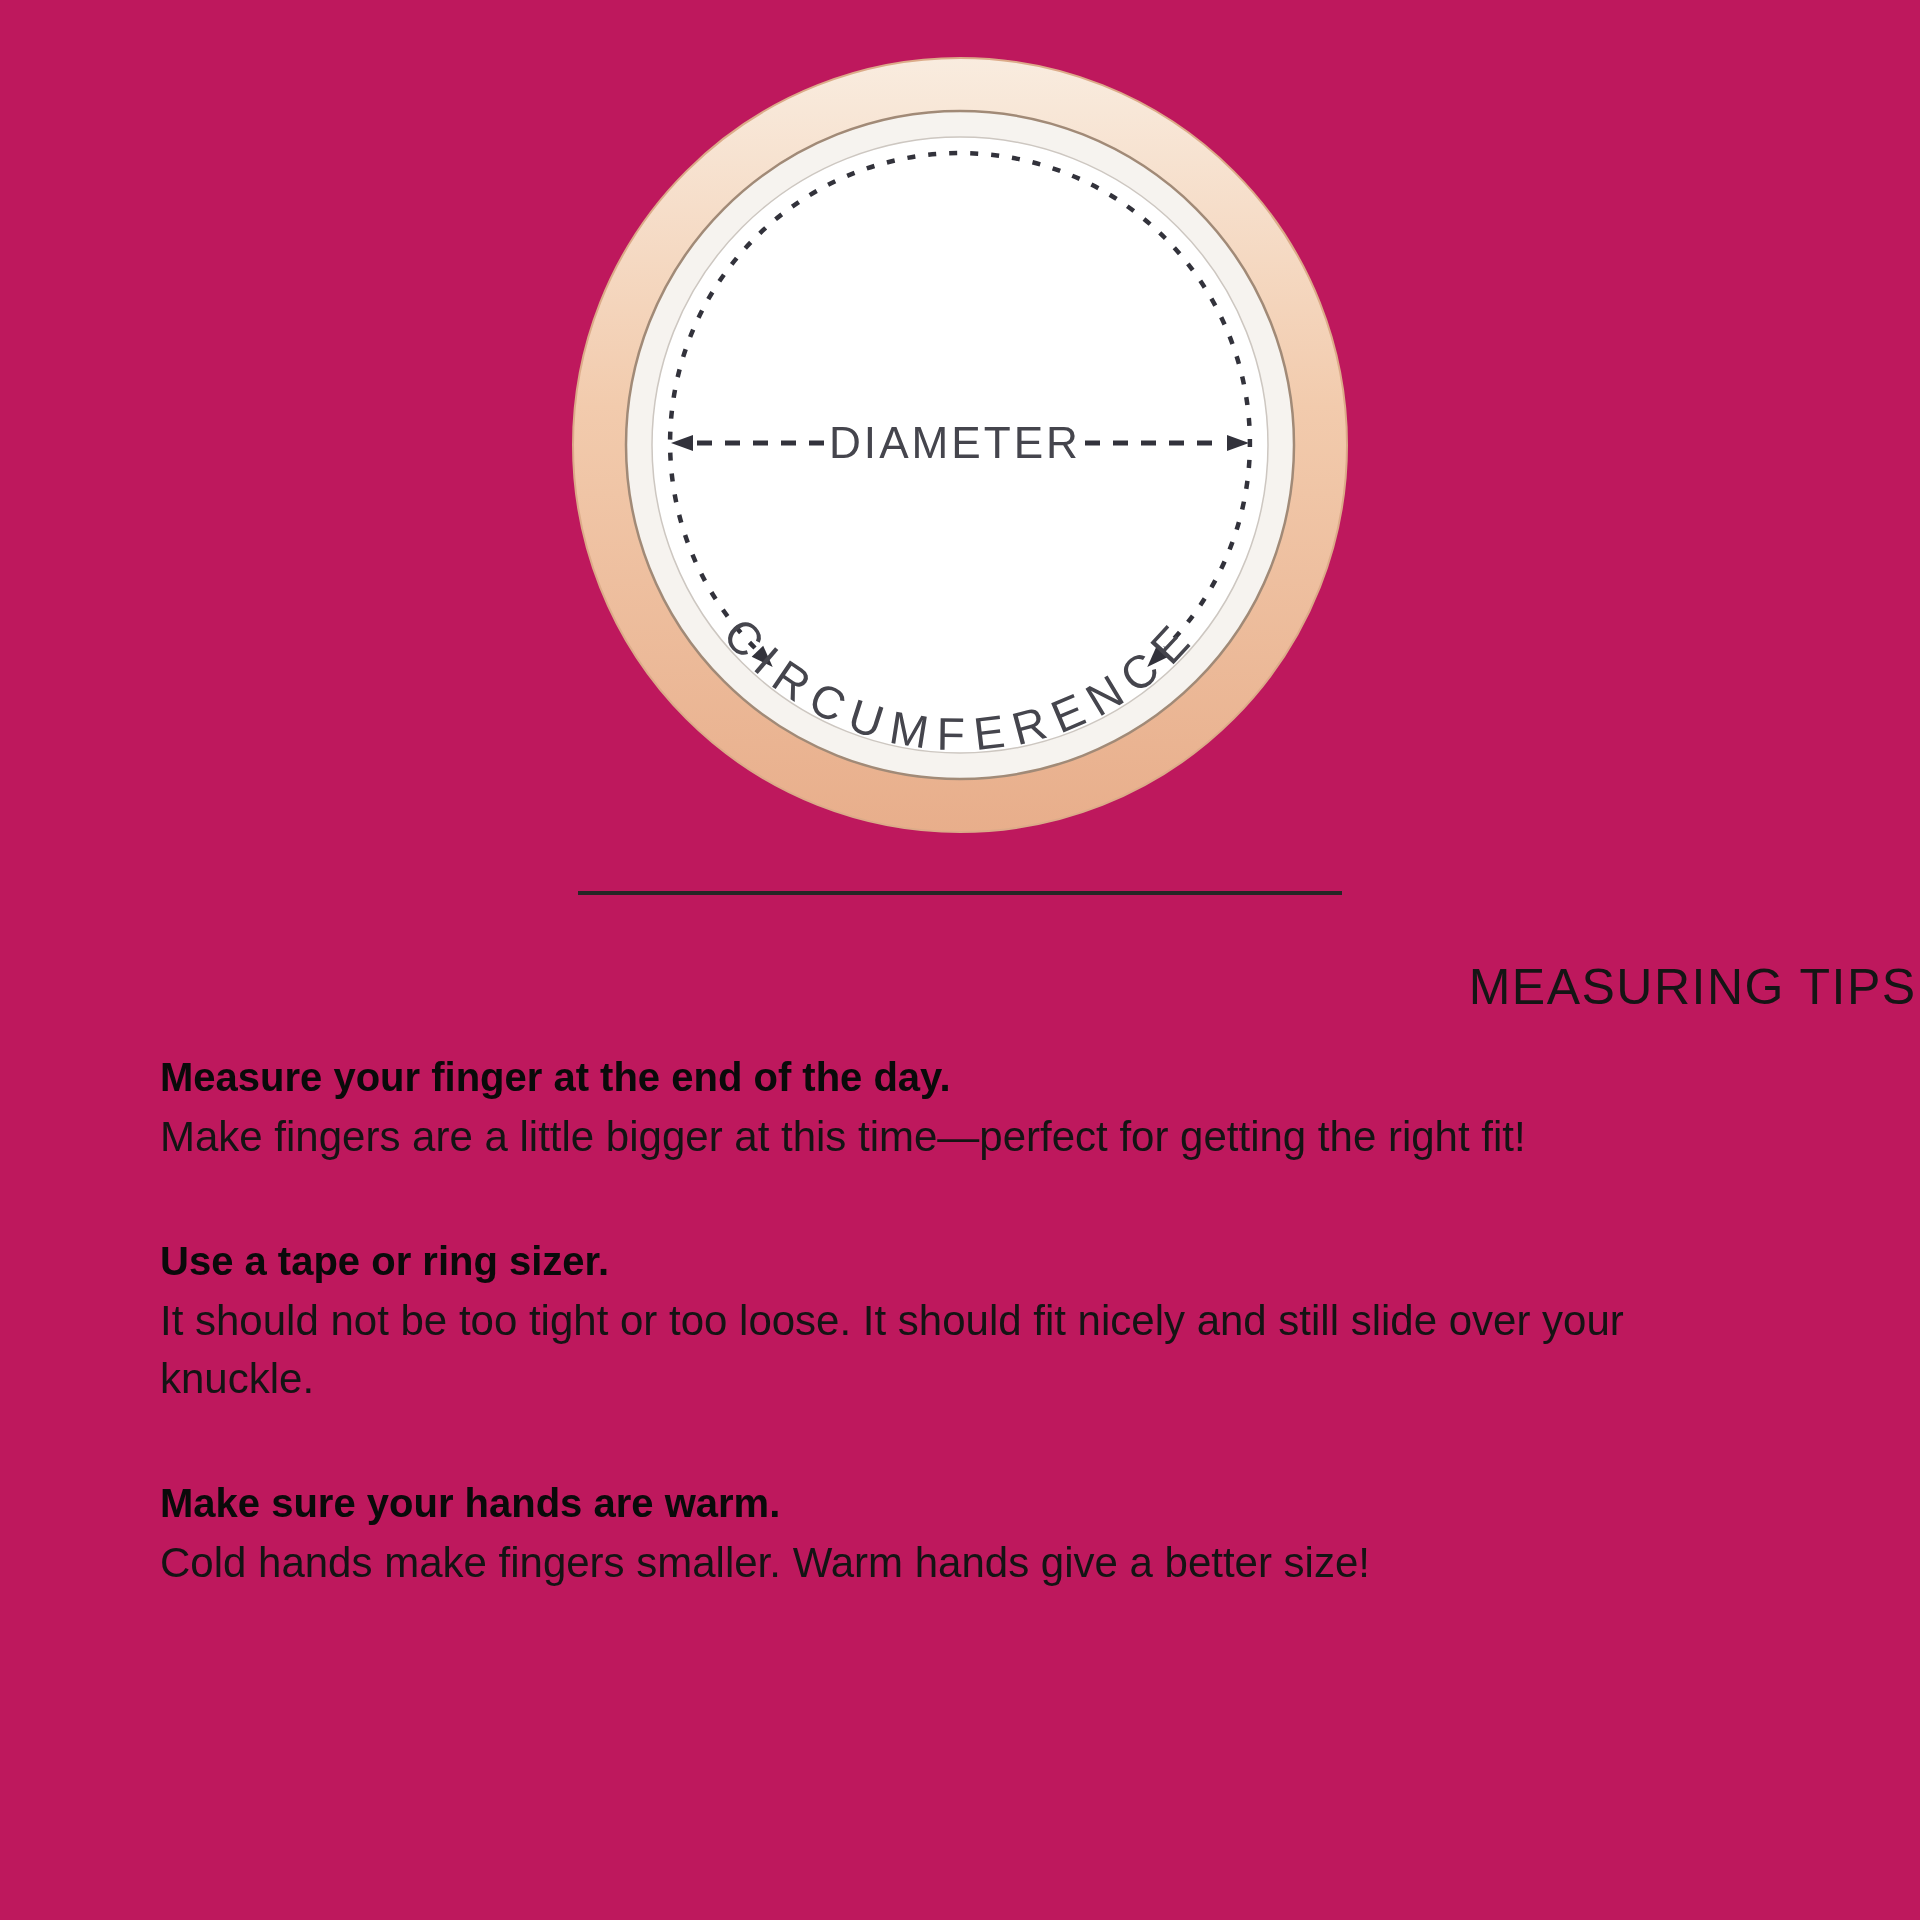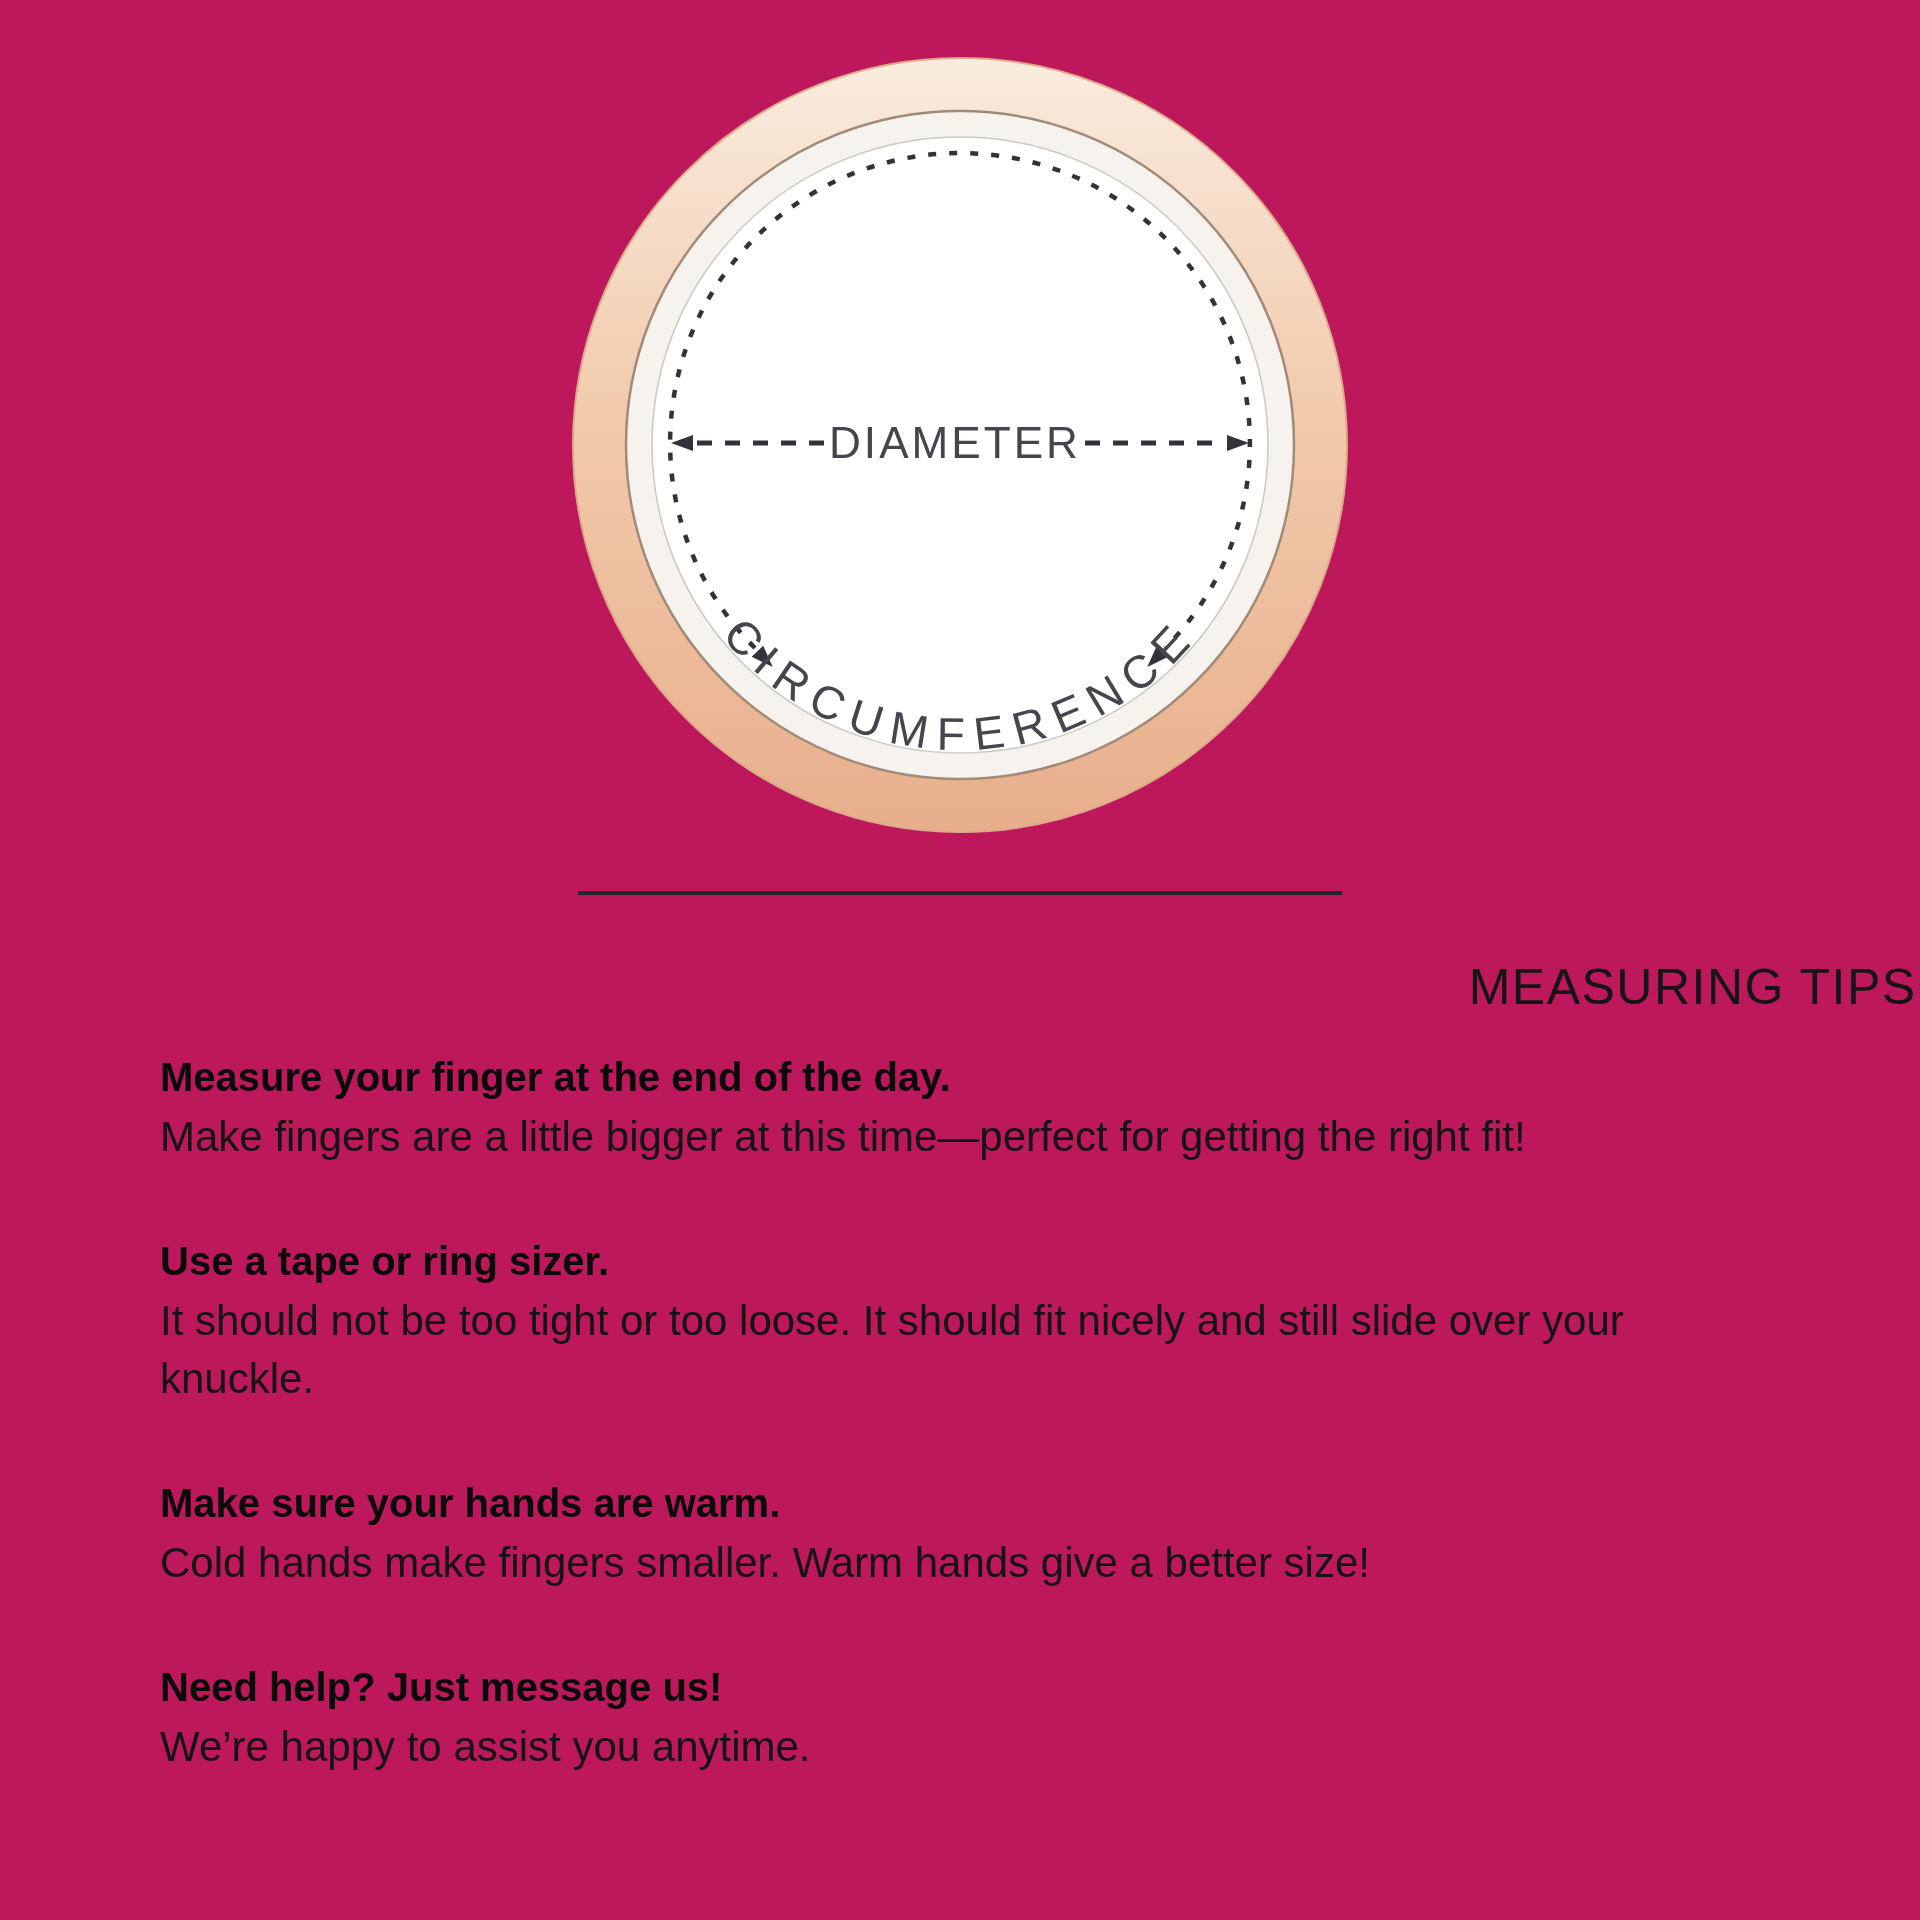--- a/index.html
+++ b/index.html
@@ -127,19 +127,15 @@
       <p class="tip-body">Make fingers are a little bigger at this time—perfect for getting the right fit!</p>
     </section>
     <section class="tip">
       <p class="tip-heading">Use a tape or ring sizer.</p>
       <p class="tip-body">It should not be too tight or too loose. It should fit nicely and still slide over your knuckle.</p>
     </section>
     <section class="tip">
       <p class="tip-heading">Make sure your hands are warm.</p>
       <p class="tip-body">Cold hands make fingers smaller. Warm hands give a better size!</p>
     </section>
-    <section class="tip">
-      <p class="tip-heading">Need help? Just message us!</p>
-      <p class="tip-body">We’re happy to assist you anytime.</p>
-    </section>
   </div>
 
 </div>
 
 </body></html>

